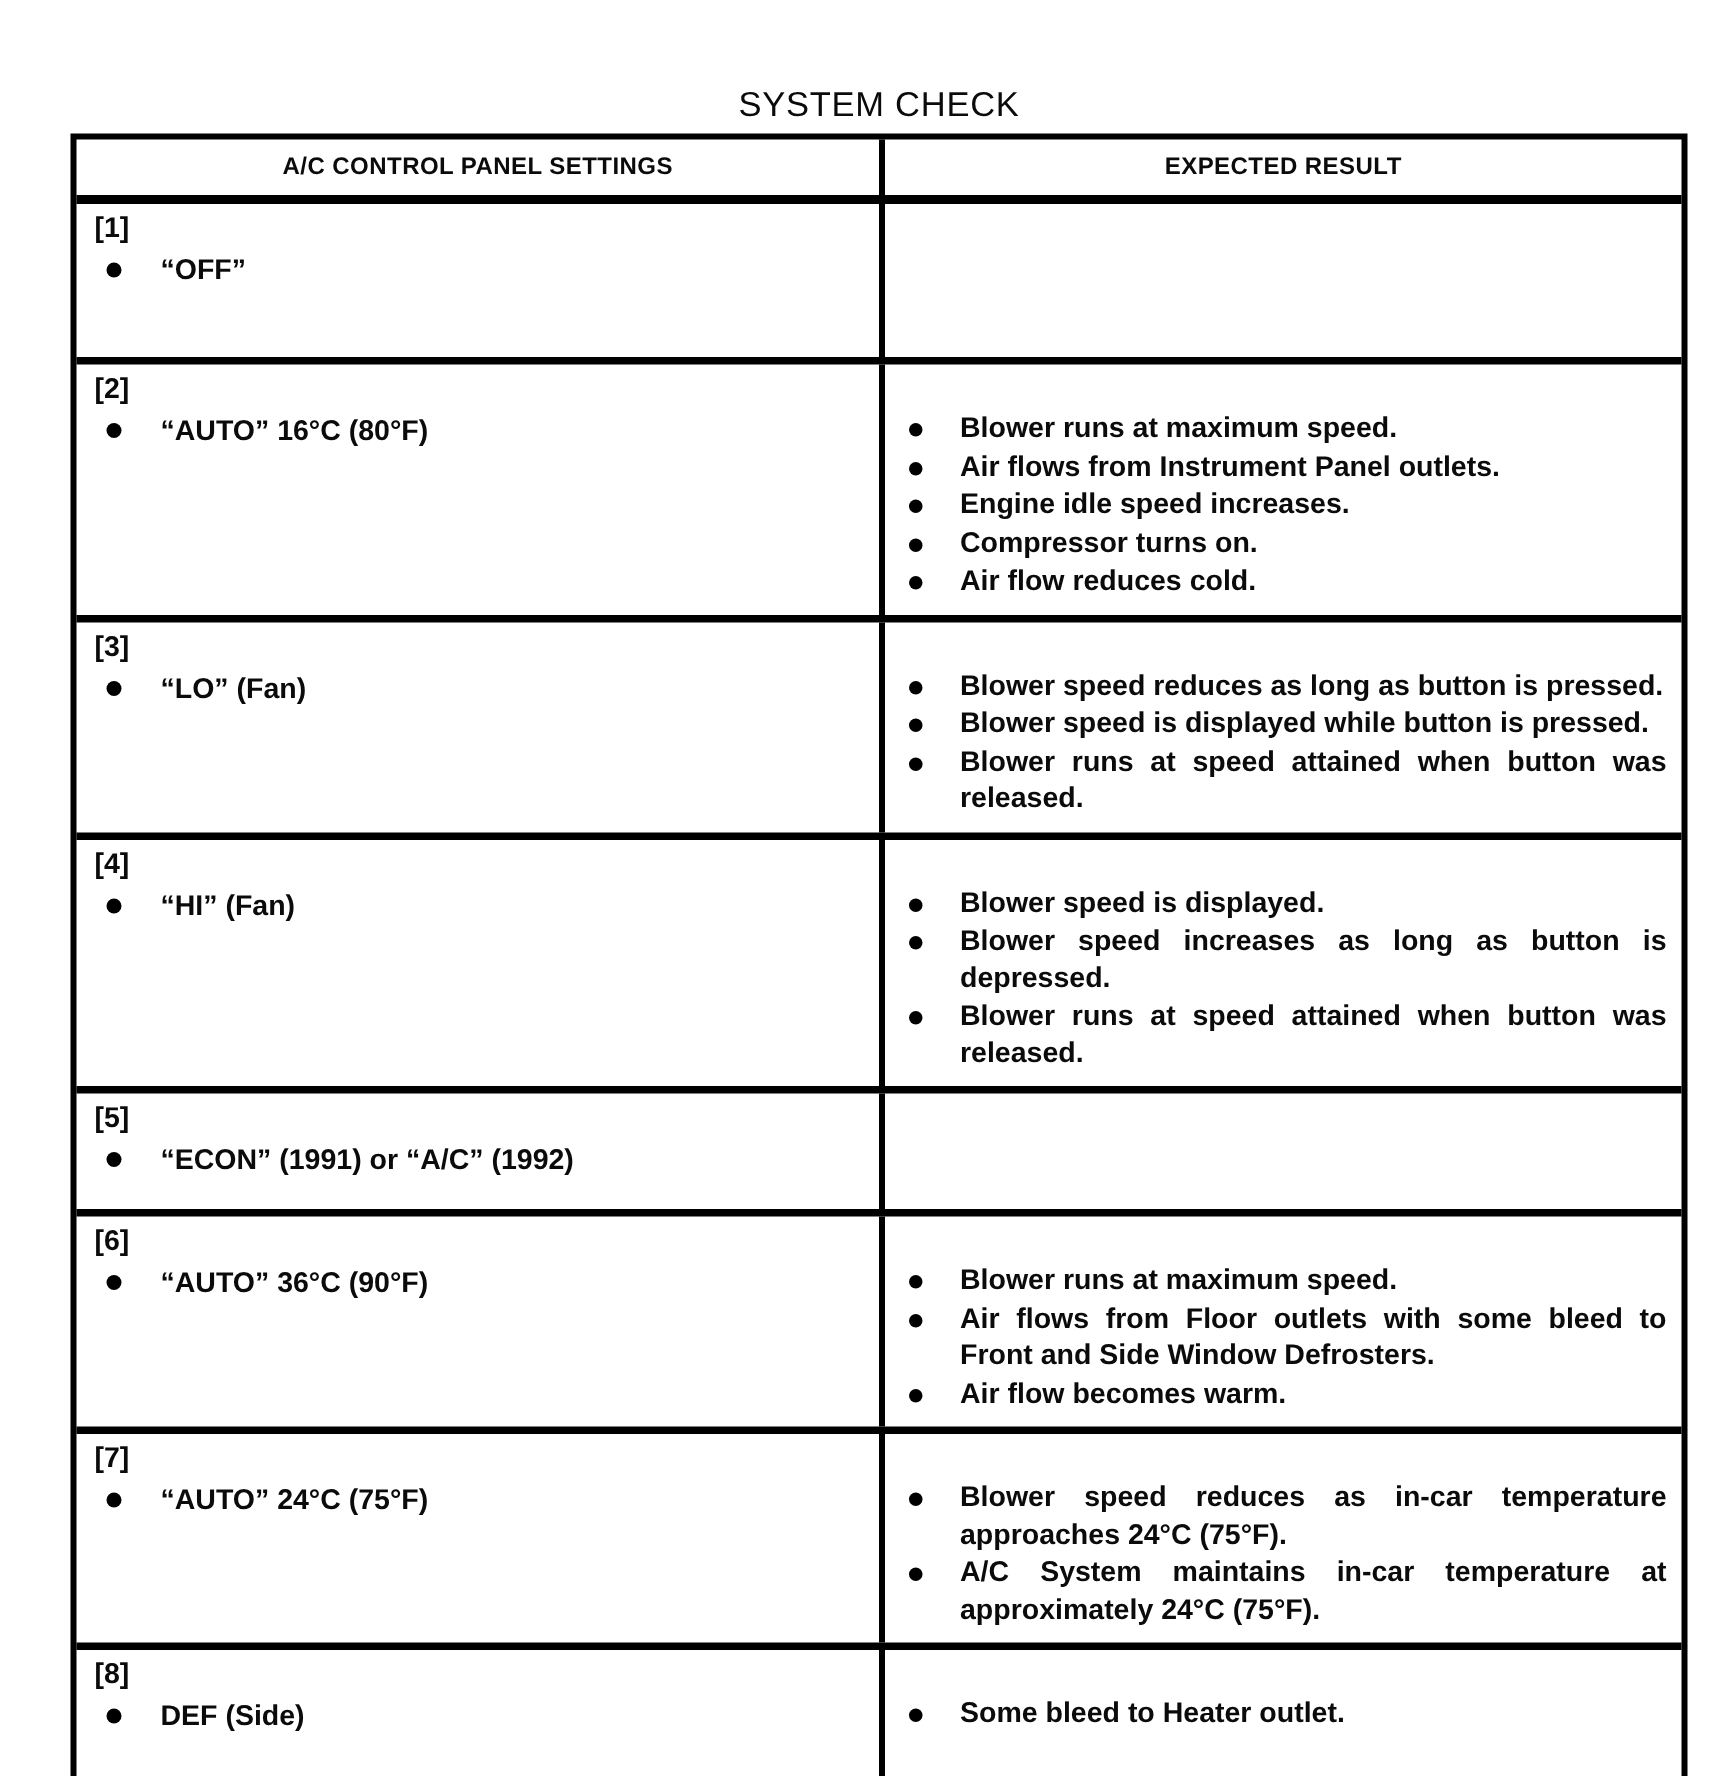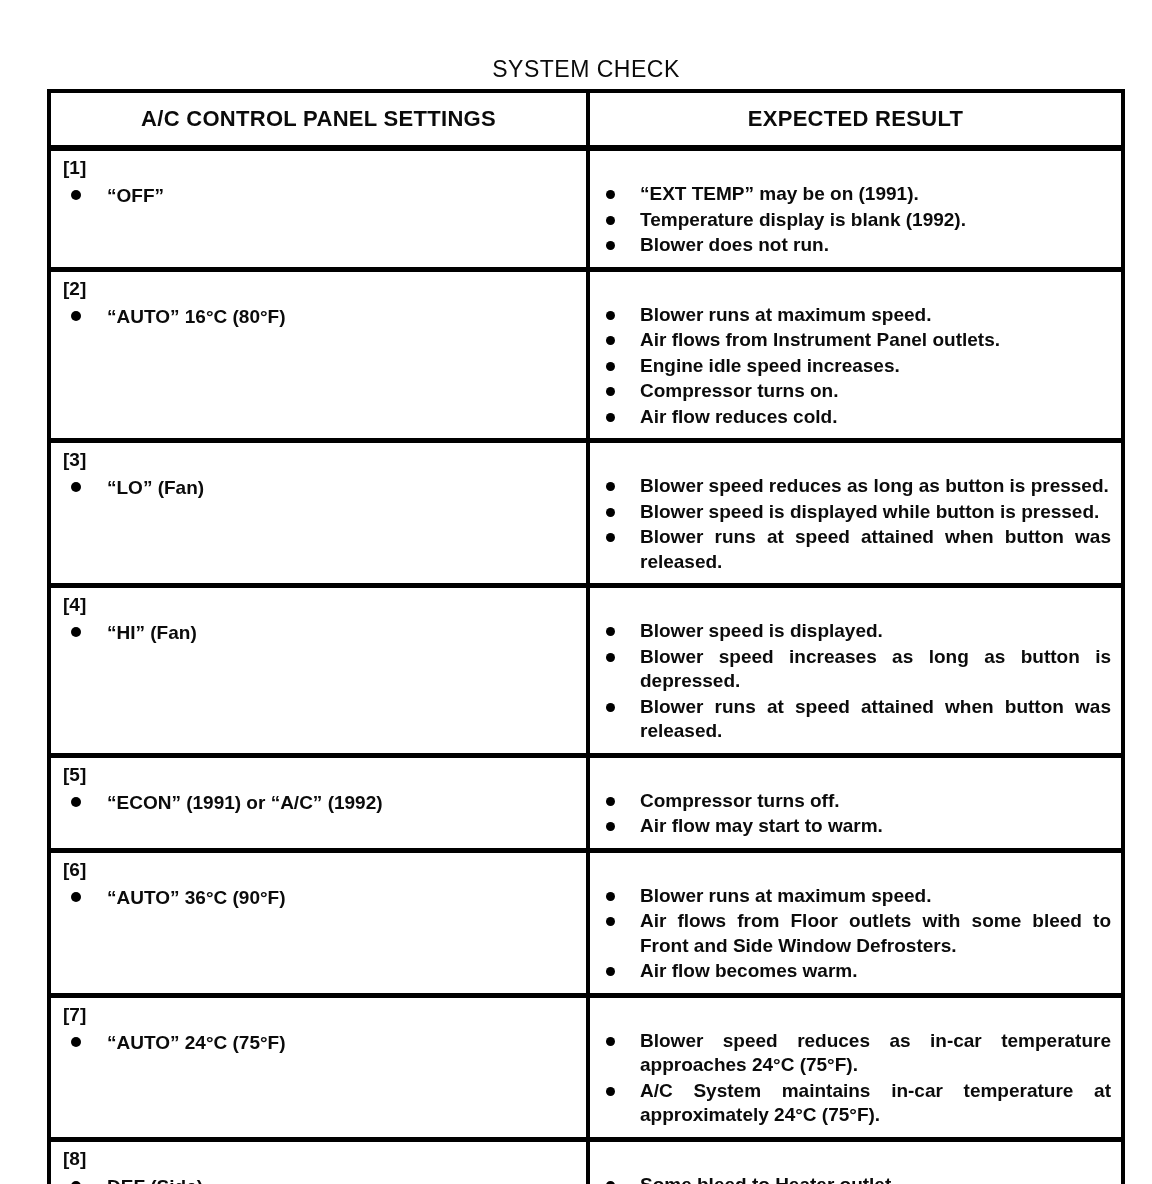--- a/index.html
+++ b/index.html
@@ -32,22 +32,22 @@
 
   .header-row {
     display: flex;
     border-bottom: 6px solid #000;
     align-items: stretch;
   }
   .header-cell {
     display: flex;
     align-items: center;
     justify-content: center;
-    height: 52px;
-    font-size: 22px;
+    height: 37px;
+    font-size: 16px;
     font-weight: bold;
     letter-spacing: 0.3px;
   }
   .hc-left { width: 539px; border-right: 4px solid #000; }
   .hc-right { flex: 1; }
 
   .t-row { display: flex; align-items: stretch; }
   .t-row + .t-row { border-top: 5px solid #000; }
 
   
@@ -115,34 +115,20 @@
     </div>
     <div id="rows-host">
         <div class="t-row">
           <div class="cell-left">
             <div class="row-num">[1]</div>
             <div class="setting-line">
               <span class="dot"></span>
               <span class="setting-label">“OFF”</span>
             </div>
           </div>
-          <div class="cell-right">
-            <div class="result-line">
-              <span class="dot"></span>
-              <span class="result-text">“EXT TEMP” may be on (1991).</span>
-            </div>
-            <div class="result-line">
-              <span class="dot"></span>
-              <span class="result-text">Temperature display is blank (1992).</span>
-            </div>
-            <div class="result-line">
-              <span class="dot"></span>
-              <span class="result-text">Blower does not run.</span>
-            </div>
-          </div>
         </div>
         <div class="t-row">
           <div class="cell-left">
             <div class="row-num">[2]</div>
             <div class="setting-line">
               <span class="dot"></span>
               <span class="setting-label">“AUTO” 16°C (80°F)</span>
             </div>
           </div>
           <div class="cell-right">
@@ -213,30 +199,20 @@
               <span class="result-text">Blower runs at speed attained when button was released.</span>
             </div>
           </div>
         </div>
         <div class="t-row">
           <div class="cell-left">
             <div class="row-num">[5]</div>
             <div class="setting-line">
               <span class="dot"></span>
               <span class="setting-label">“ECON” (1991) or “A/C” (1992)</span>
-            </div>
-          </div>
-          <div class="cell-right">
-            <div class="result-line">
-              <span class="dot"></span>
-              <span class="result-text">Compressor turns off.</span>
-            </div>
-            <div class="result-line">
-              <span class="dot"></span>
-              <span class="result-text">Air flow may start to warm.</span>
             </div>
           </div>
         </div>
         <div class="t-row">
           <div class="cell-left">
             <div class="row-num">[6]</div>
             <div class="setting-line">
               <span class="dot"></span>
               <span class="setting-label">“AUTO” 36°C (90°F)</span>
             </div>

